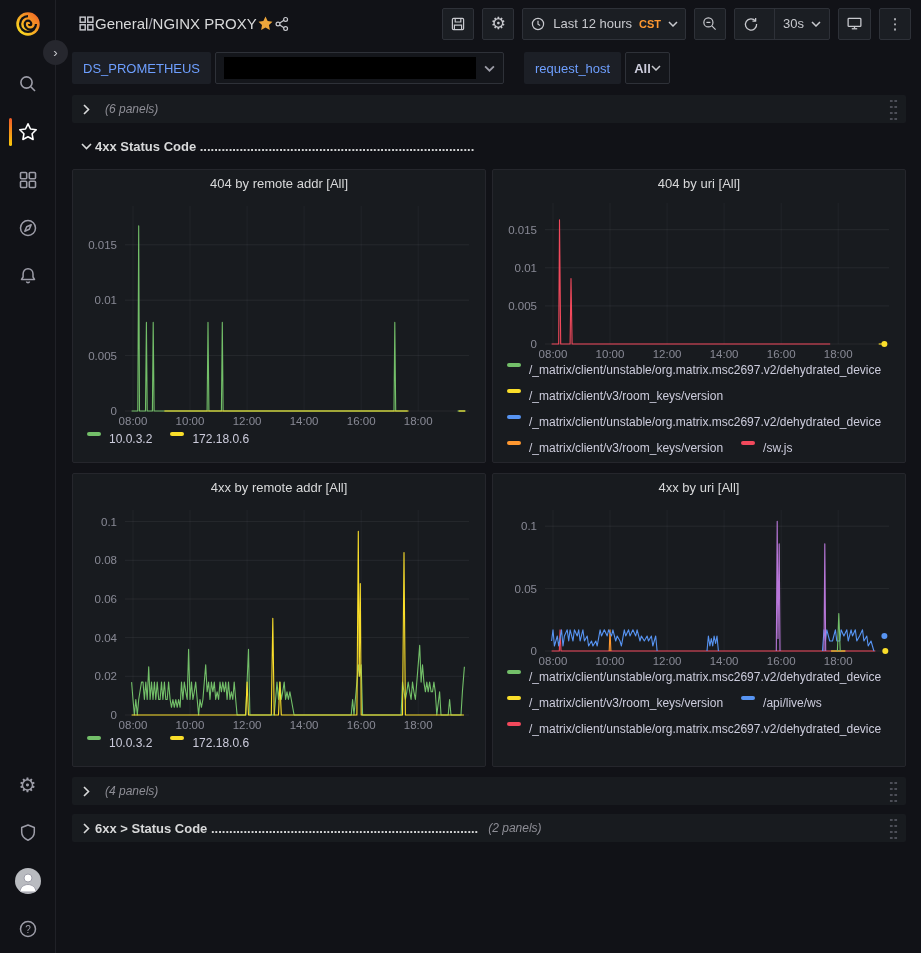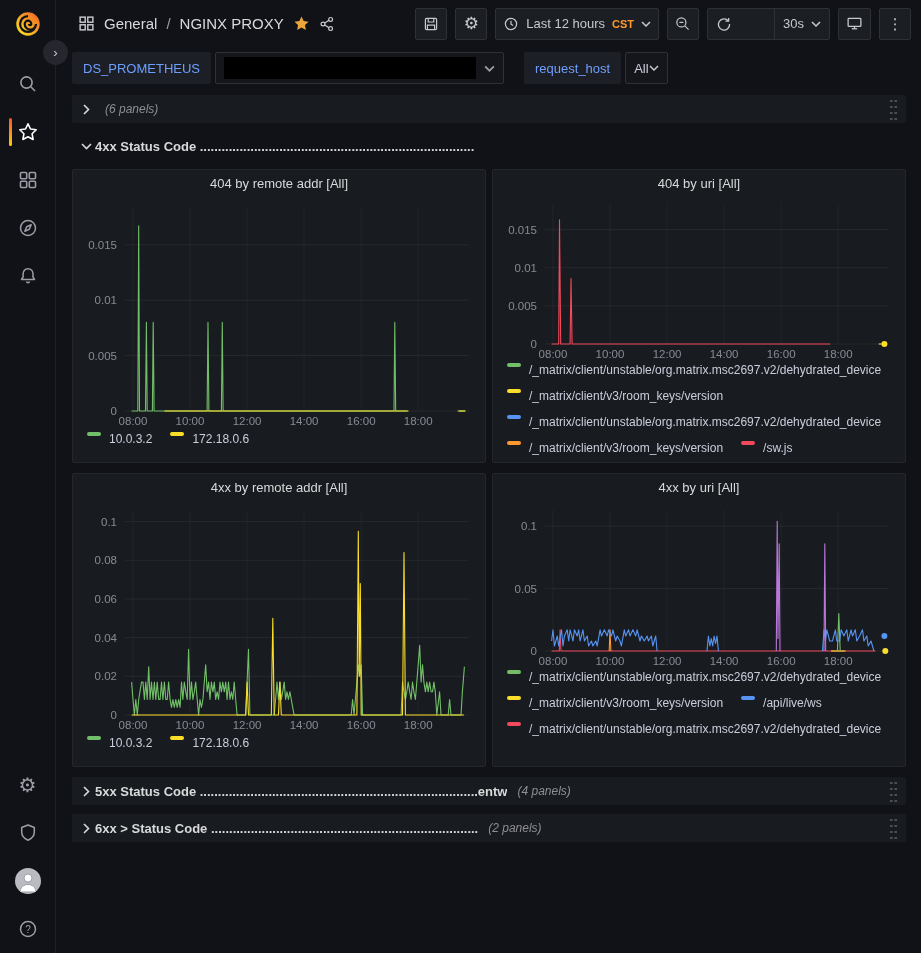--- a/index.html
+++ b/index.html
@@ -22,38 +22,38 @@
   .nav-item { width:56px; height:48px; display:flex; align-items:center; justify-content:center; position:relative; cursor:pointer; }
   .nav-item svg { stroke:#9D9DA8; }
   .nav-item.active svg { stroke:#FFFFFF; }
   .active-bar { position:absolute; left:9px; top:10px; width:3px; height:28px; border-radius:2px;
     background:linear-gradient(#F05A28,#FBCA0A); }
   .gear-glyph { font-size:20px; color:#9D9DA8; line-height:1; }
   .avatar { width:26px; height:26px; border-radius:50%; background:#B9BBC0; display:flex; align-items:flex-end; justify-content:center; overflow:hidden; }
   
   .main-col { margin-left:56px; }
   .topnav { height:47px; display:flex; align-items:center; padding:0 10px 0 22px; }
-  .breadcrumb { display:flex; align-items:center; gap:9px; font-size:15px; color:#D8D9DA; }
+  .breadcrumb { display:flex; align-items:center; font-size:15px; color:#D8D9DA; }
   .crumb-sep { color:#9D9DA8; }
   .actions { margin-left:auto; display:flex; gap:8px; align-items:center; }
   .btn { height:32px; min-width:32px; background:#1B1E23; border:1px solid #2E3138; border-radius:2px;
     display:flex; align-items:center; justify-content:center; gap:7px; padding:0 7px;
     color:#C8C9CE; font-size:13px; cursor:pointer; }
   .btn svg { flex-shrink:0; }
   .tz { color:#FF9830; font-size:11px; font-weight:700; }
   .split { display:flex; padding:0; }
   .split > div { display:flex; align-items:center; gap:7px; padding:0 8px; height:100%; }
-  .split .sep { border-left:1px solid #2E3138;margin-left:27px; }
+  .split .sep { border-left:1px solid #2E3138; }
   .kebab-glyph { font-size:15px; letter-spacing:0; color:#C8C9CE; }
   
   .subnav { display:flex; align-items:center; padding:5px 16px; height:42px; }
   .chip { height:32px; display:flex; align-items:center; padding:0 11px; background:#1C1F26;
     border-radius:2px; color:#6E9FFF; font-size:13px; font-weight:500; cursor:pointer; white-space:nowrap; }
   .value-box { height:32px; background:#14161B; border:1px solid #2E3138; border-radius:2px;
-    display:flex; align-items:center; padding:0 8px; gap:0; cursor:pointer; }
+    display:flex; align-items:center; padding:0 8px; gap:0; cursor:pointer;font-weight:bold; }
   .ds-value { width:289px; margin-left:4px; justify-content:space-between; }
   .redacted { width:252px; height:22px; background:#000; }
   .rh-chip { margin-left:20px;text-align:center; }
   .all-box { margin-left:4px; color:#CCCCDC; font-size:13px; }
   .caret svg { display:block; }
   
   .dash { padding:6px 15px 0 16px; }
   .row-head { height:28px; display:flex; align-items:center; border-radius:2px;
     padding:0 8px 0 5px; margin-bottom:9px; cursor:pointer; }
   .row-head.collapsed { background:#181B1F; }
@@ -468,21 +468,20 @@
           </div>
       </section>
     </div>
 
     <div class="row-head collapsed" style="margin-top:2px">
       <span class="chev">
         <svg width="7" height="11" viewBox="0 0 7 11" fill="none" stroke="#D8D9DA" stroke-width="1.6">
             <polyline points="1,1 5.5,5.5 1,10"></polyline>
           </svg>
       </span>
-      <span class="row-title">5xx Status Code .............................................................................entw</span>
       <span class="row-count">(4 panels)</span>
       <span class="drag"></span>
     </div>
 
     <div class="row-head collapsed">
       <span class="chev">
         <svg width="7" height="11" viewBox="0 0 7 11" fill="none" stroke="#D8D9DA" stroke-width="1.6">
             <polyline points="1,1 5.5,5.5 1,10"></polyline>
           </svg>
       </span>

